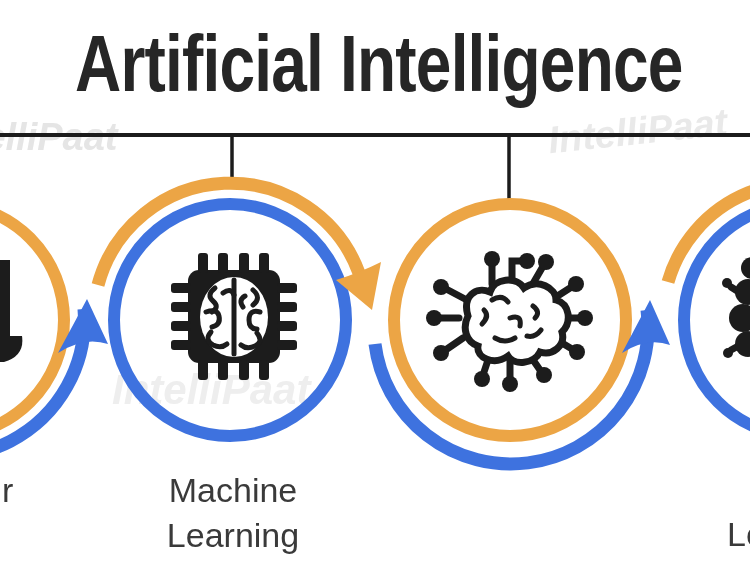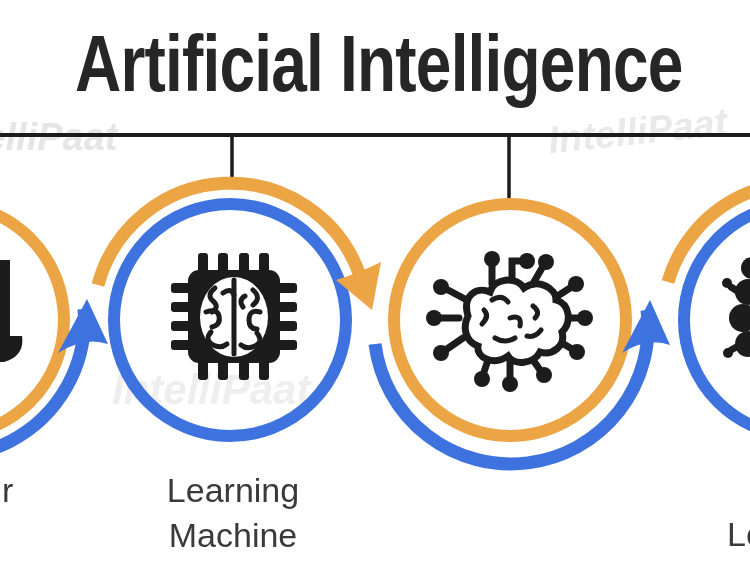--- a/index.html
+++ b/index.html
@@ -169,22 +169,22 @@
         <circle cx="748" cy="344" r="13" class="ink"></circle>
         <circle cx="727" cy="283" r="5" class="ink"></circle>
         <circle cx="728" cy="353" r="5" class="ink"></circle>
       </g>
     </g>
   </svg>
 
   <div class="label-fragment" style="left:2px;top:468px;">r</div>
 
   <div class="node-label" style="left:83px;">
+    <span>Machine</span>
     <span>Learning</span>
-    <span>Machine</span>
   </div>
 
   <div class="node-label" style="left:367px;">
   </div>
 
   <div class="label-fragment" style="left:727px;top:512px;">Le</div>
 
 </div>
 
 </body></html>

